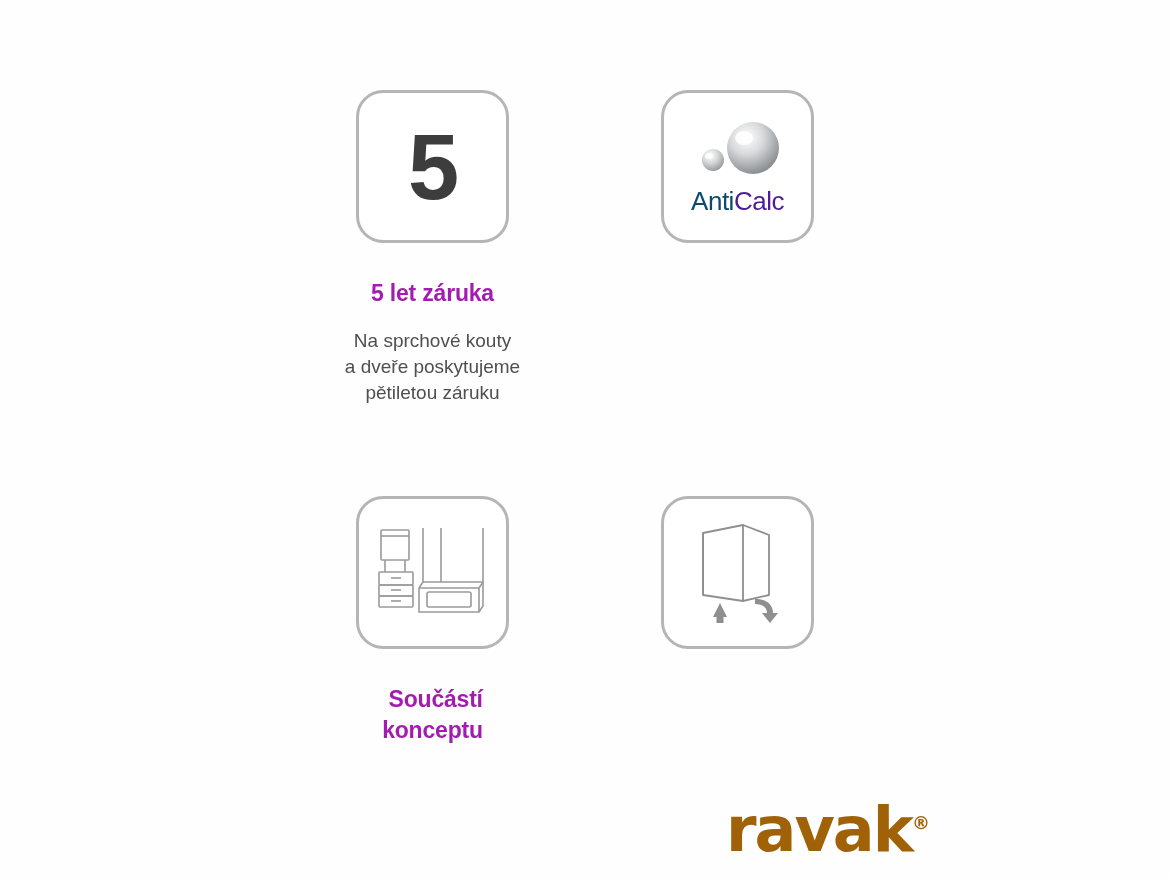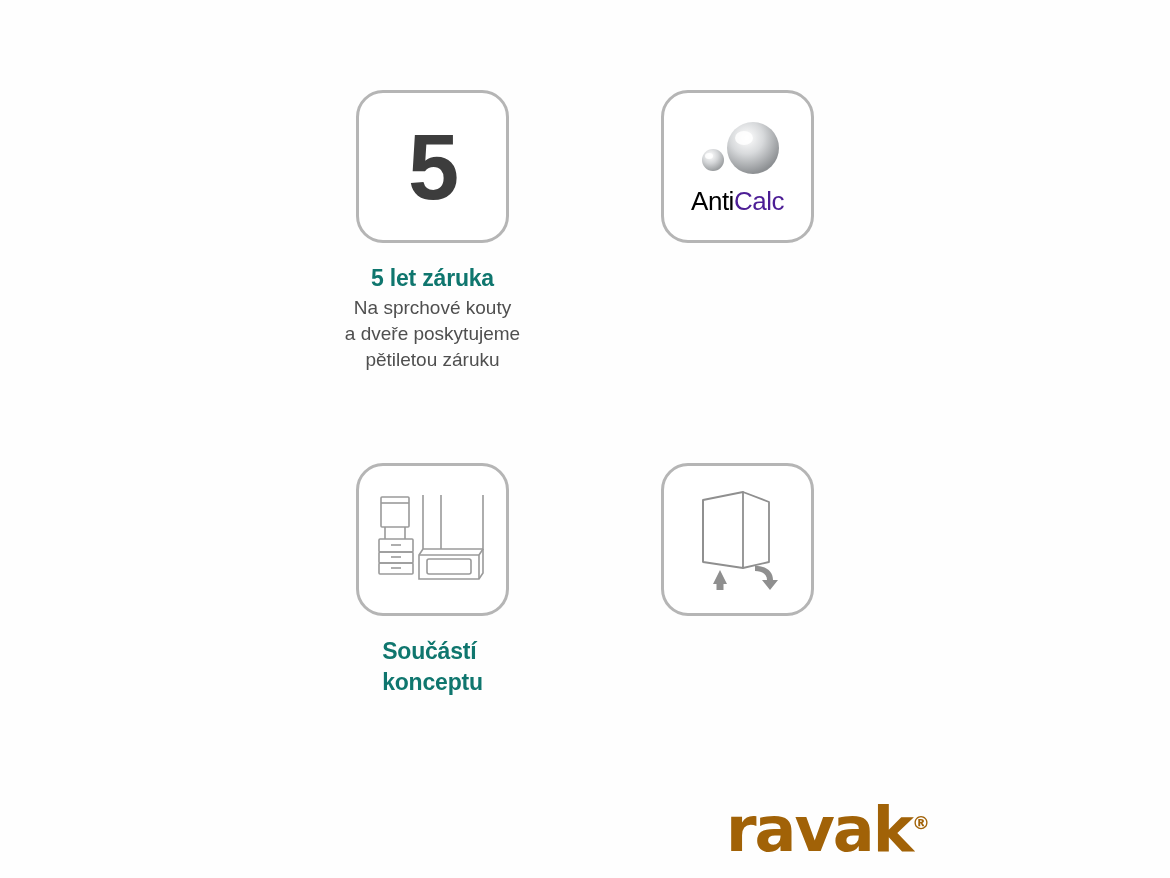--- a/index.html
+++ b/index.html
@@ -46,30 +46,30 @@
     height: 153px;
     border: 3px solid #b5b5b5;
     border-radius: 27px;
     box-sizing: border-box;
     display: flex;
     align-items: center;
     justify-content: center;
     background: #ffffff;
   }
   .feature-title {
-    margin-top: 20px;
+    margin-top: 35px;
     font-size: 23px;
     font-weight: bold;
-    color: #0f766e;
-    text-align: left;
+    color: #a21caf;
+    text-align: right;
     line-height: 1.35;
     letter-spacing: -0.2px;
   }
   .feature-desc {
-    margin-top: 1px;
+    margin-top: 19px;
     font-size: 19px;
     color: #4f4f4f;
     text-align: center;
     line-height: 1.36;
   }
   .row-2 {
     margin-top: 90px;
   }
   .number-five {
     font-size: 92px;
@@ -85,21 +85,21 @@
     justify-content: center;
     width: 100%;
     height: 100%;
   }
   .anticalc-text {
     font-size: 26px;
     font-weight: 500;
     letter-spacing: -0.5px;
     margin-top: 4px;
   }
-  .anticalc-text .dark { color: #000000; }
+  .anticalc-text .dark { color: #0c4a6e; }
   .anticalc-text .light { color: #4c1d95; }
   .logo {
     position: absolute;
     left: 726px;
     top: 793px;
     font-size: 62px;
     font-weight: bold;
     color: #a16207;
     letter-spacing: -2px;
     font-family: "DejaVu Sans", sans-serif;

